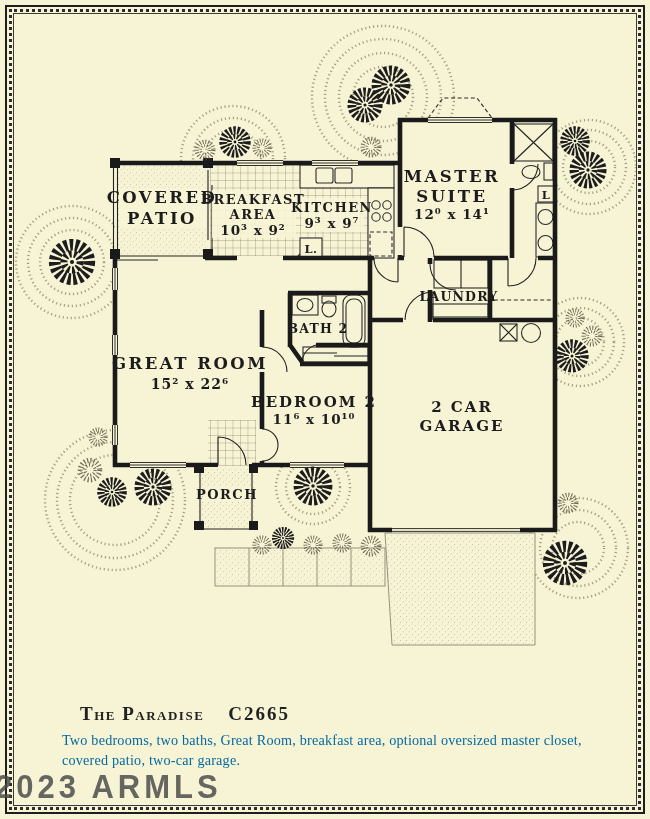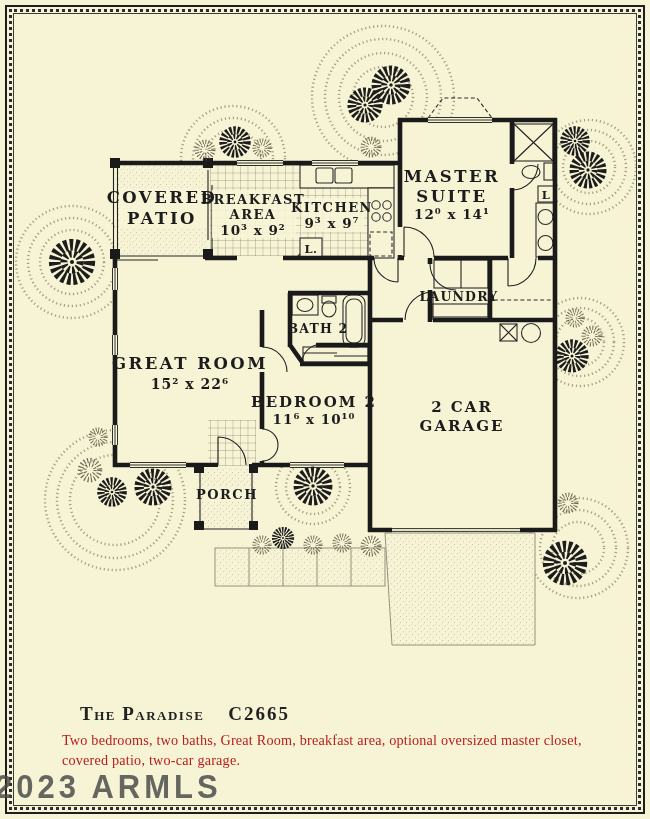--- a/index.html
+++ b/index.html
@@ -37,21 +37,21 @@
   .halo{fill:none;stroke:#8f8c6c;stroke-width:2.4;stroke-dasharray:1.2 2.8;opacity:.8;}
   .hard{stroke:#8a8772;stroke-width:0.9;}
 
   
   .footer-title{
     position:absolute;left:56px;top:703px;color:#222;
     font-variant:small-caps;font-size:19px;letter-spacing:1.5px;font-weight:600;margin-left:24px;
   }
   .footer-title .code{margin-left:24px;font-variant:normal;letter-spacing:2px;}
   .footer-desc{
-    position:absolute;left:62px;top:731px;width:530px;color:#b91c1c;
+    position:absolute;left:62px;top:731px;width:530px;color:#0369a1;
     font-size:14.2px;line-height:1.38;letter-spacing:0.2px;
   }
   .watermark{
     position:absolute;left:-5px;top:767px;color:#474747;opacity:.82;
     font-family:"Liberation Sans","DejaVu Sans",sans-serif;
     font-size:31px;font-weight:700;letter-spacing:4px;
     transform:scale(1.0,1.1);transform-origin:left top;
   }
 </style>
 </head>

